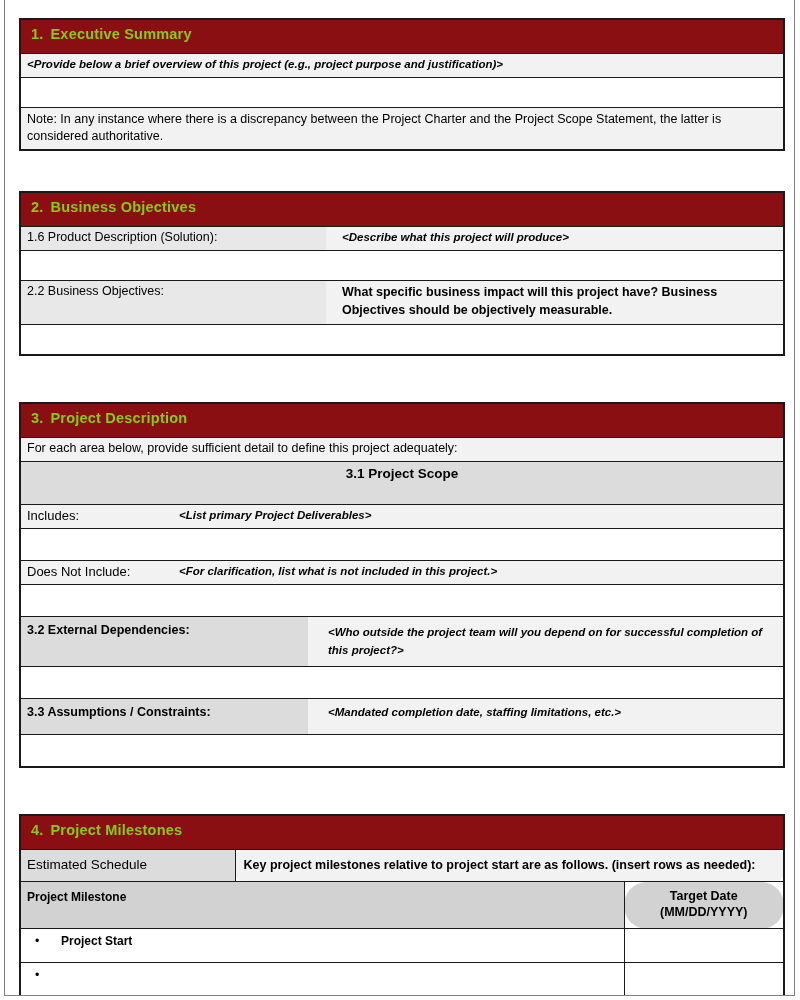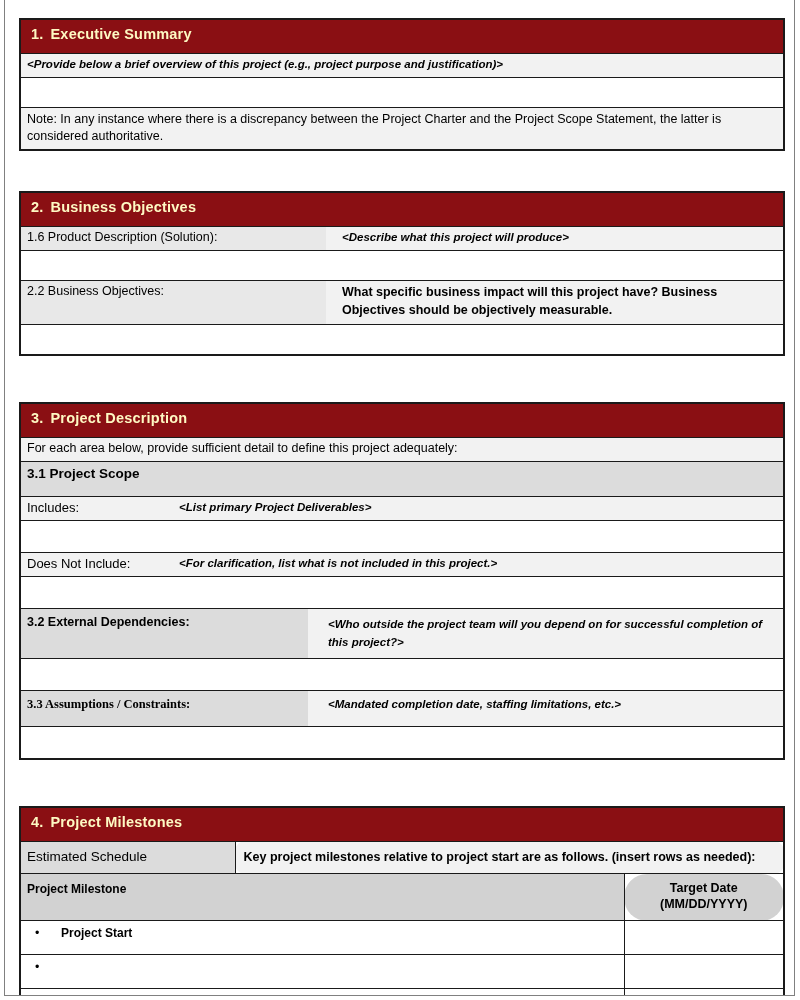--- a/index.html
+++ b/index.html
@@ -48,21 +48,21 @@
     font-size: 12.5px;
     line-height: 1.25;
     background: #ffffff;
   }
   .gap-lg { height: 40px; }
   .gap-xl { height: 46px; }
 
   
   tr.hdr td {
     background: #8a0f13;
-    color: #fef9c3;
+    color: #84cc16;
     font-weight: bold;
     font-size: 14.5px;
     letter-spacing: .2px;
     padding: 5px 8px 6px 10px;
     border: 1px solid #1a1a1a;
     height: 22px;
   }
   .hdr .num { margin-right: 7px; }
 
   
@@ -194,21 +194,21 @@
         </td>
       </tr>
 
       <tr>
         <td colspan="2" class="shade-light plain">
           <span>For each area below, provide sufficient detail to define this project adequately:</span>
         </td>
       </tr>
 
       <tr>
-        <td colspan="2" class="shade-dark" style="font-weight:bold;font-size:13.5px;padding-top:4px;padding-bottom:13px;">
+        <td colspan="2" class="shade-dark" style="font-weight:bold;font-size:13.5px;padding-top:4px;padding-bottom:21px;text-align:center;">
           <span>3.1 Project Scope</span>
         </td>
       </tr>
 
       <tr>
         <td colspan="2" class="shade-light row-inline">
           <span class="left lbl">Includes:</span><span class="right ital">&lt;List primary Project Deliverables&gt;</span>
         </td>
       </tr>
       <tr class="blank-row-tall">
@@ -230,21 +230,21 @@
         </td>
         <td class="shade-light" style="border-left:none;padding-left:20px;padding-top:6px;padding-bottom:7px;line-height:1.45;">
           <span class="ital">&lt;Who outside the project team will you depend on for successful completion of this project?&gt;</span>
         </td>
       </tr>
       <tr class="blank-row-tall">
         <td colspan="2">&nbsp;</td>
       </tr>
 
       <tr>
-        <td class="shade-dark lbl-b" style="border-right:none;padding-top:6px;padding-bottom:13px;font-family:Liberation Serif, serif;">
+        <td class="shade-dark lbl-b" style="border-right:none;padding-top:6px;padding-bottom:13px;">
           <span>3.3 Assumptions / Constraints:</span>
         </td>
         <td class="shade-light" style="border-left:none;padding-left:20px;padding-top:6px;padding-bottom:7px;">
           <span class="ital">&lt;Mandated completion date, staffing limitations, etc.&gt;</span>
         </td>
       </tr>
       <tr class="blank-row-tall">
         <td colspan="2">&nbsp;</td>
       </tr>
     </tbody>

